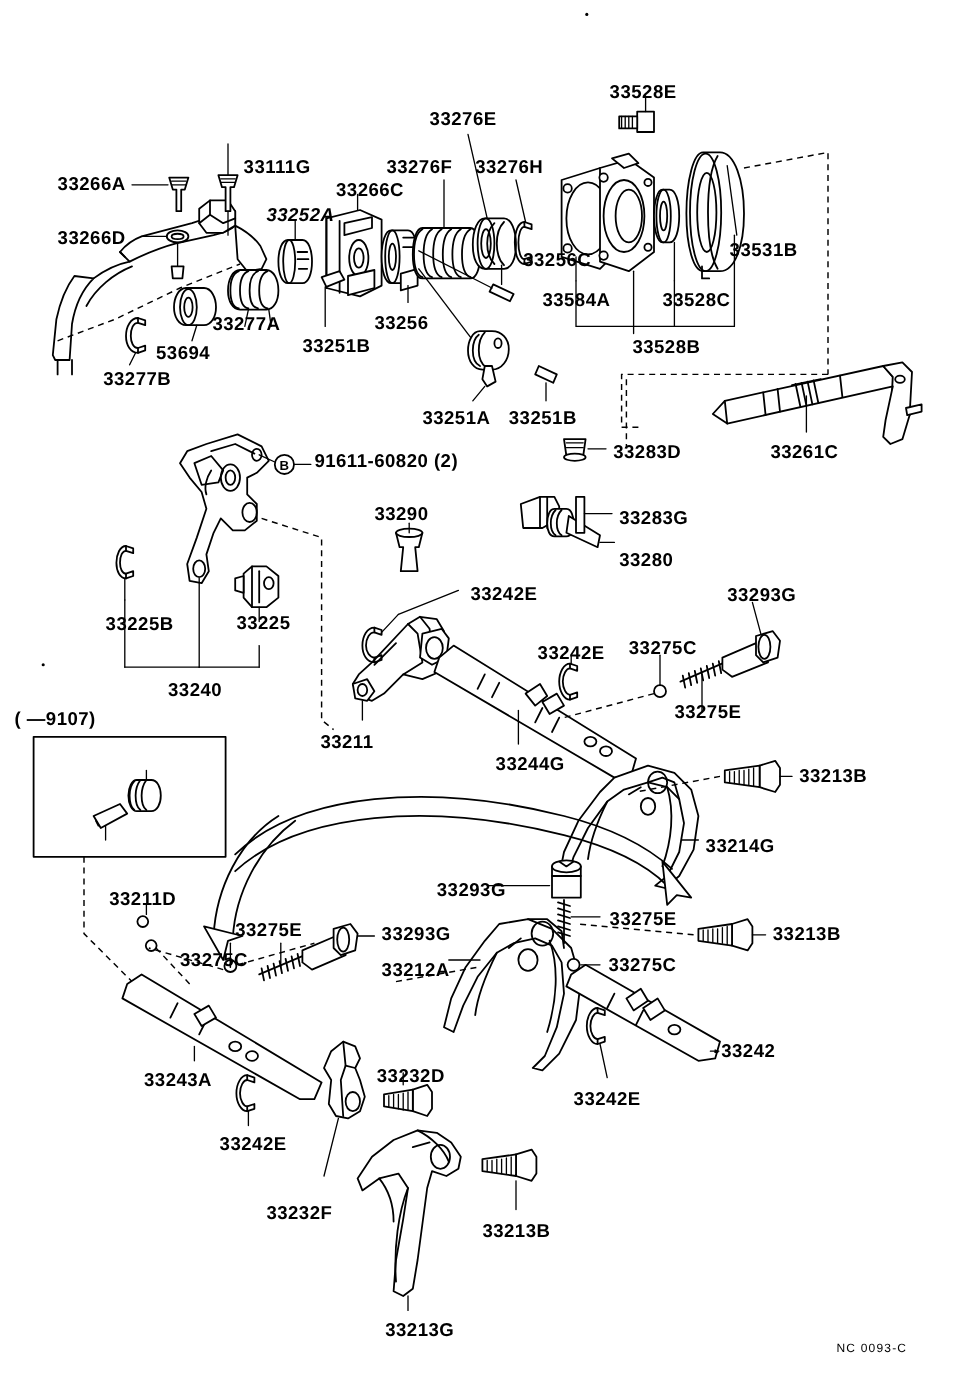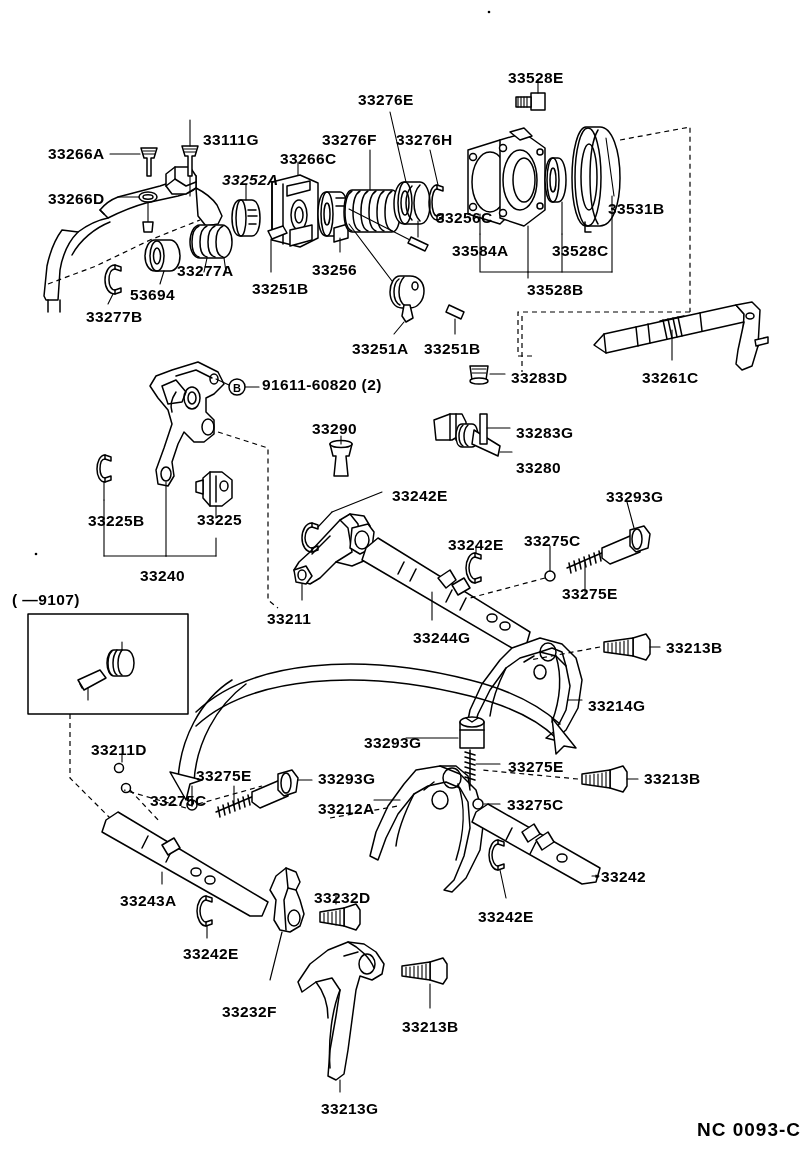--- a/index.html
+++ b/index.html
@@ -12,21 +12,21 @@
   .lbl{
     position:absolute;
     font-family:"Liberation Sans",sans-serif;
     font-size:15.5px;
     font-weight:700;
     letter-spacing:0.4px;
     color:#000;
     white-space:nowrap;
     line-height:1;
   }
-  .lbl.foot{font-size:19px;letter-spacing:1px;font-weight:700;}
+  .lbl.foot{font-size:10px;letter-spacing:1px;font-weight:400;}
 </style>
 </head>
 <body>
 
 <div id="sheet">
 
   <svg id="art" viewBox="0 0 800 1158" xmlns="http://www.w3.org/2000/svg">
     <defs>
       <style>
         .s{fill:none;stroke:#000;stroke-width:1.5;stroke-linejoin:round;stroke-linecap:round;}

